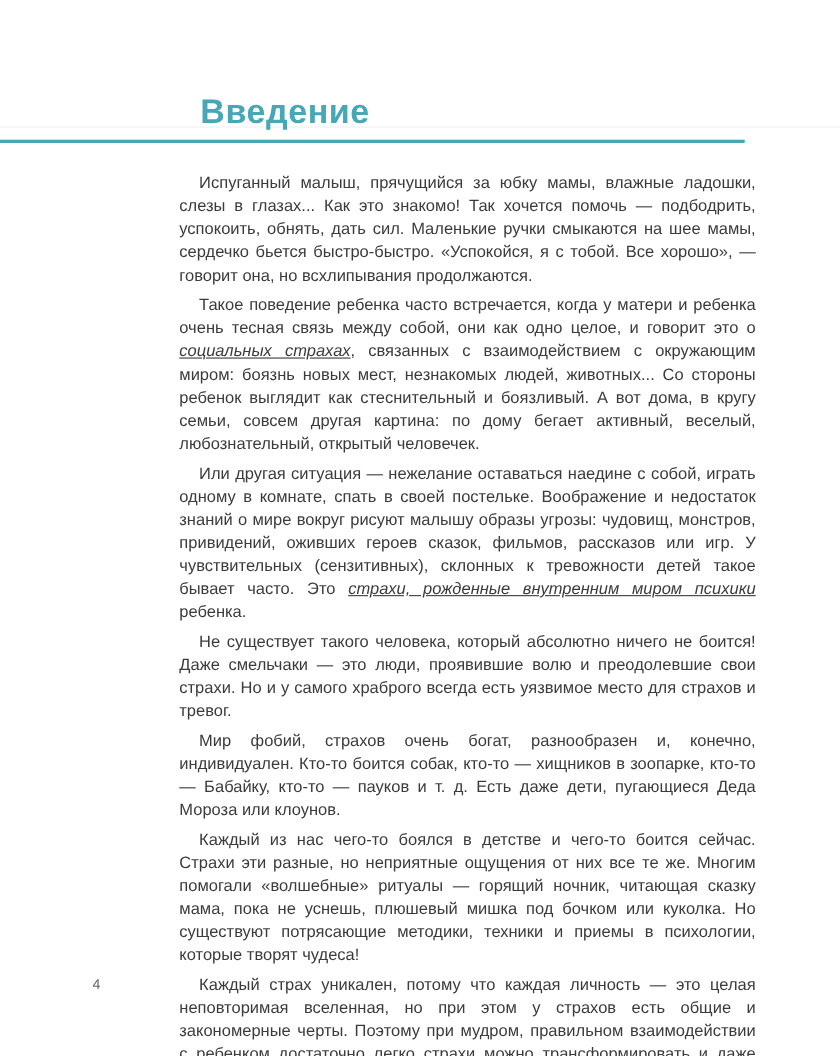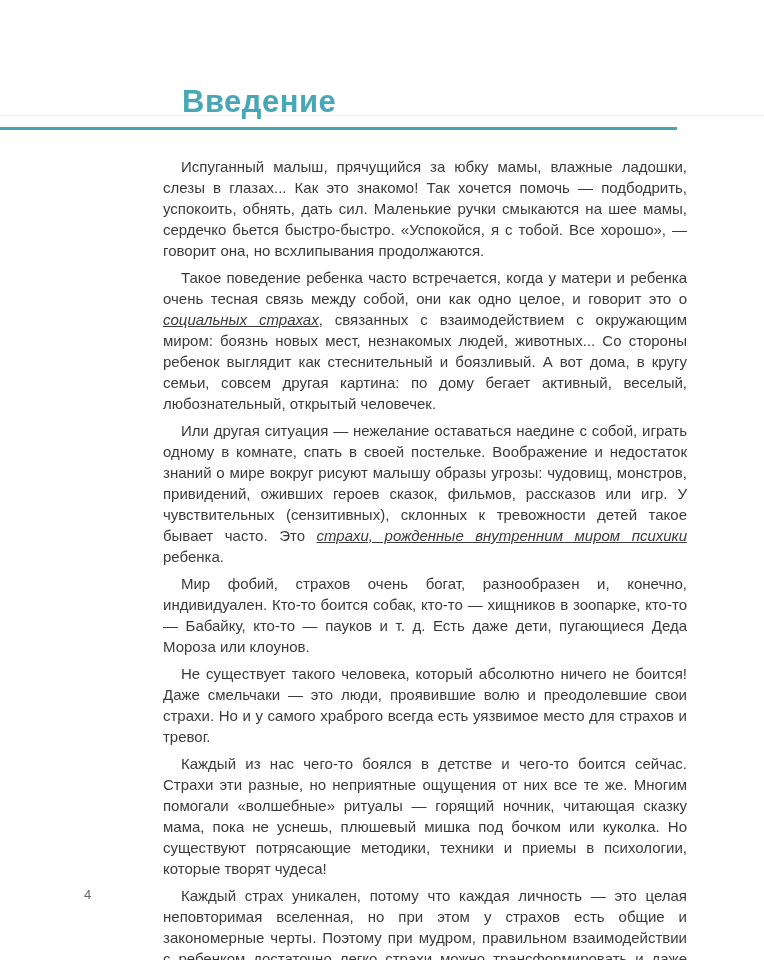--- a/index.html
+++ b/index.html
@@ -94,19 +94,19 @@
 <body>
 
 <div class="page">
   <h1 class="page-title">Введение</h1>
   <div class="header-hairline"></div>
   <div class="header-rule"></div>
   <div class="body-text">
       <p><span>Испуганный малыш, прячущийся за юбку мамы, влажные ладошки, слезы в глазах... Как это знакомо! Так хочется помочь — подбодрить, успокоить, обнять, дать сил. Маленькие ручки смыкаются на шее мамы, сердечко бьется быстро-быстро. «Успокойся, я с тобой. Все хорошо», — говорит она, но всхлипывания продолжаются.</span></p>
       <p><span>Такое поведение ребенка часто встречается, когда у матери и ребенка очень тесная связь между собой, они как одно целое, и говорит это о </span><em>социальных страхах</em><span>, связанных с взаимодействием с окружающим миром: боязнь новых мест, незнакомых людей, животных... Со стороны ребенок выглядит как стеснительный и боязливый. А вот дома, в кругу семьи, совсем другая картина: по дому бегает активный, веселый, любознательный, открытый человечек.</span></p>
       <p><span>Или другая ситуация — нежелание оставаться наедине с собой, играть одному в комнате, спать в своей постельке. Воображение и недостаток знаний о мире вокруг рисуют малышу образы угрозы: чудовищ, монстров, привидений, оживших героев сказок, фильмов, рассказов или игр. У чувствительных (сензитивных), склонных к тревожности детей такое бывает часто. Это </span><em>страхи, рожденные внутренним миром психики</em><span> ребенка.</span></p>
+      <p><span>Не существует такого человека, который абсолютно ничего не боится! Даже смельчаки — это люди, проявившие волю и преодолевшие свои страхи. Но и у самого храброго всегда есть уязвимое место для страхов и тревог.</span></p>
       <p><span>Мир фобий, страхов очень богат, разнообразен и, конечно, индивидуален. Кто-то боится собак, кто-то — хищников в зоопарке, кто-то — Бабайку, кто-то — пауков и т. д. Есть даже дети, пугающиеся Деда Мороза или клоунов.</span></p>
-      <p><span>Не существует такого человека, который абсолютно ничего не боится! Даже смельчаки — это люди, проявившие волю и преодолевшие свои страхи. Но и у самого храброго всегда есть уязвимое место для страхов и тревог.</span></p>
       <p><span>Каждый из нас чего-то боялся в детстве и чего-то боится сейчас. Страхи эти разные, но неприятные ощущения от них все те же. Многим помогали «волшебные» ритуалы — горящий ночник, читающая сказку мама, пока не уснешь, плюшевый мишка под бочком или куколка. Но существуют потрясающие методики, техники и приемы в психологии, которые творят чудеса!</span></p>
       <p><span>Каждый страх уникален, потому что каждая личность — это целая неповторимая вселенная, но при этом у страхов есть общие и закономерные черты. Поэтому при мудром, правильном взаимодействии с ребенком достаточно легко страхи можно трансформировать и даже подружиться с ними!</span></p>
     </div>
   <div class="page-number">4</div>
 </div>
 
 </body></html>

